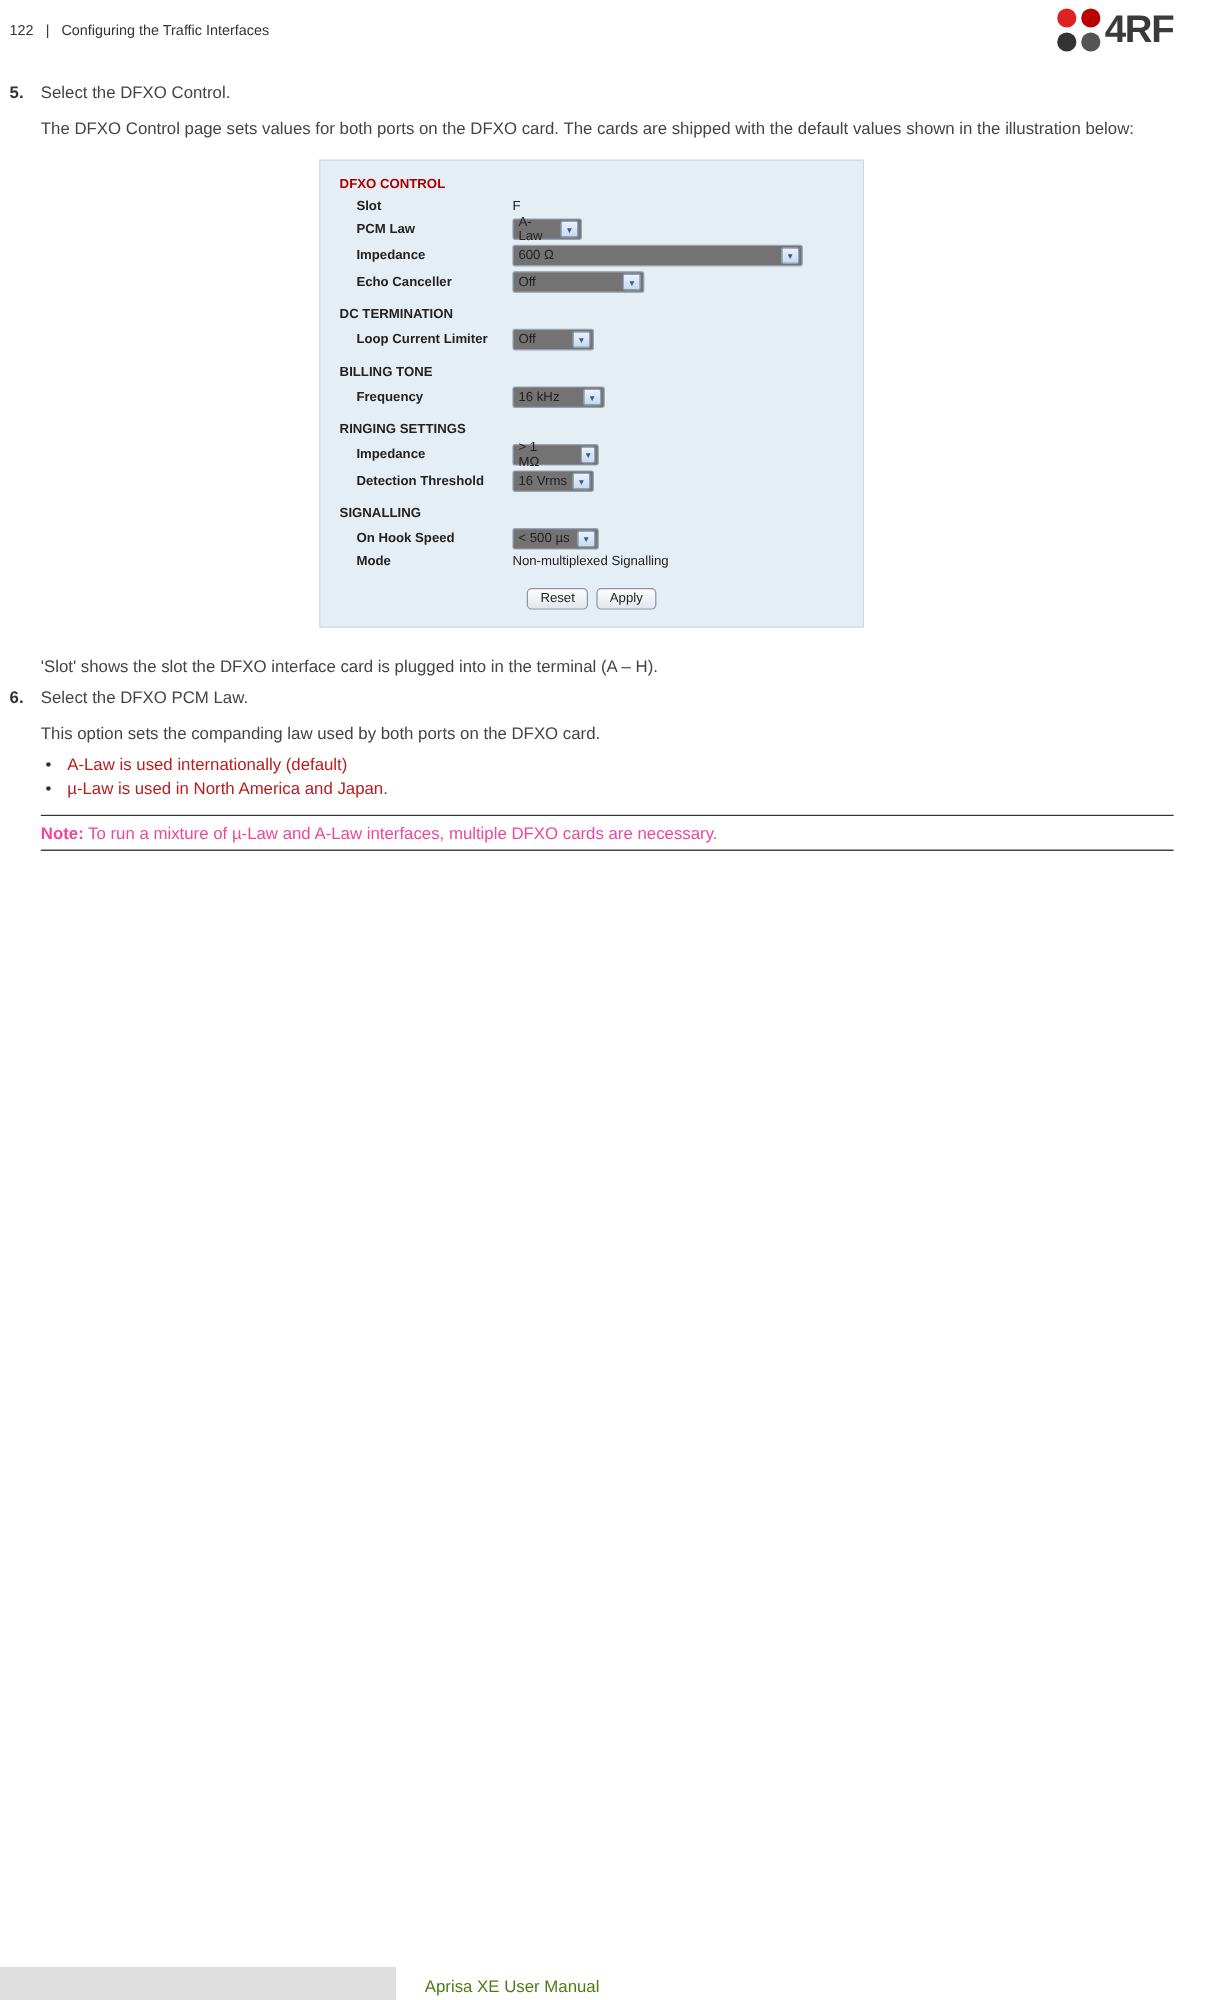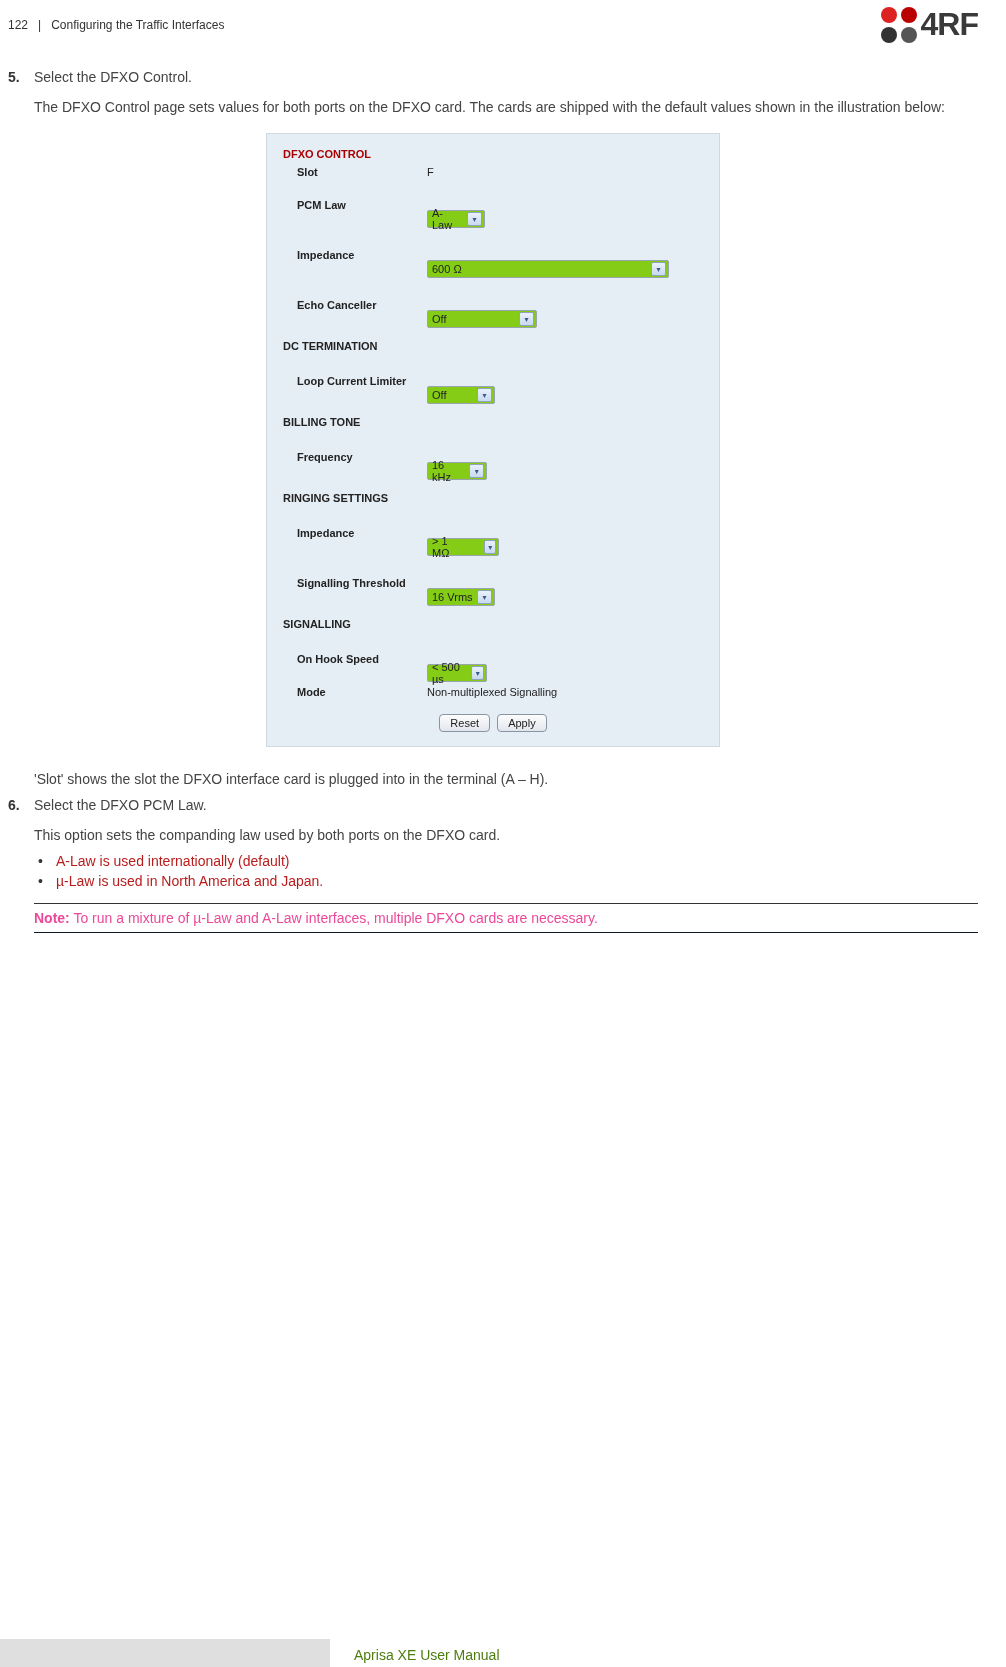--- a/index.html
+++ b/index.html
@@ -107,50 +107,49 @@
       width: 130px;
       font-weight: 700;
       font-size: 11px;
     }
     .field-row .value {
       font-size: 11px;
     }
     .select {
       display: inline-flex;
       align-items: center;
-      background: #84cc16;
+      background: #737373;
       border: 1px solid #9aa4b0;
       border-radius: 2px;
       padding: 1px 2px 1px 4px;
       font-size: 11px;
       height: 18px;
-      margin-top: 28px;
     }
     .select .sel-text { padding-right: 4px; }
     .select .arrow {
       width: 15px;
       height: 14px;
       background: linear-gradient(#eaf1fb,#c9d9ef);
       border: 1px solid #8fa3c0;
       border-radius: 2px;
       display: inline-flex;
       align-items: center;
       justify-content: center;
       font-size: 8px;
       color: #3a5a8a;
       margin-left: 0;
     }
     .select.w1 { width: 58px; }
     .select.w2 { width: 242px; justify-content: space-between; }
     .select.w3 { width: 110px; justify-content: space-between; }
     .select.w4 { width: 68px; justify-content: space-between; }
-    .select.w5 { width: 60px; justify-content: space-between; }
+    .select.w5 { width: 77px; justify-content: space-between; }
     .select.w6 { width: 72px; justify-content: space-between; gap: 22px; }
     .select.w7 { width: 68px; justify-content: space-between; }
-    .select.w8 { width: 60px; justify-content: space-between; }
+    .select.w8 { width: 72px; justify-content: space-between; }
     .button-row {
       margin-top: 16px;
       text-align: center;
     }
     .button-row .btn {
       display: inline-block;
       background: linear-gradient(#fdfdfd,#e2e6ec);
       border: 1px solid #8a94a3;
       border-radius: 4px;
       padding: 2px 10px;
@@ -290,21 +289,21 @@
 
     <div class="section-sub">RINGING SETTINGS</div>
     <div class="field-row">
       <span class="label">Impedance</span>
       <span class="select w6">
         <span class="sel-text">&gt; 1 MΩ</span>
         <span class="arrow">▾</span>
       </span>
     </div>
     <div class="field-row">
-      <span class="label">Signalling Threshold</span>
+      <span class="label">Detection Threshold</span>
       <span class="select w7">
         <span class="sel-text">16 Vrms</span>
         <span class="arrow">▾</span>
       </span>
     </div>
 
     <div class="section-sub">SIGNALLING</div>
     <div class="field-row">
       <span class="label">On Hook Speed</span>
       <span class="select w8">

